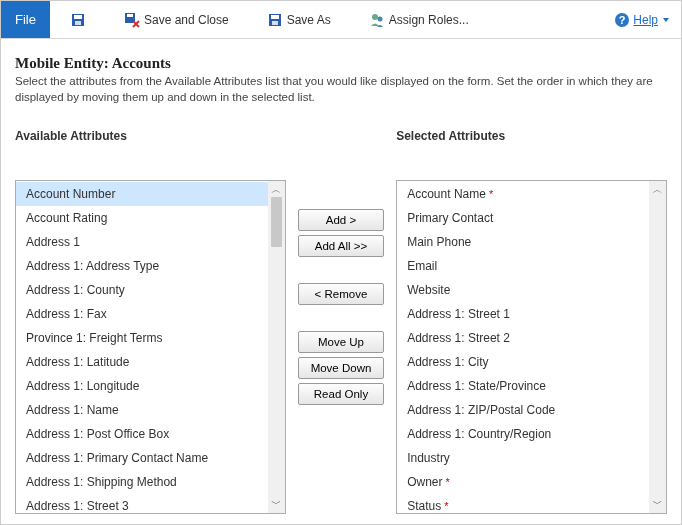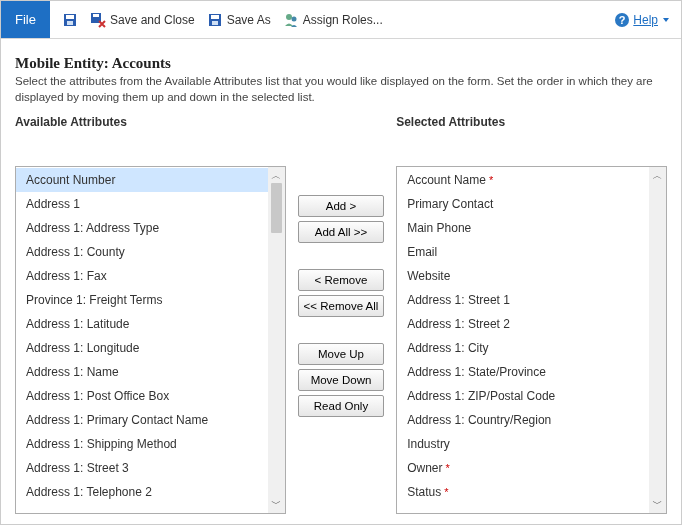--- a/index.html
+++ b/index.html
@@ -35,22 +35,23 @@
     color: #fff;
     padding: 0 14px;
     display: flex;
     align-items: center;
     font-size: 13px;
     cursor: pointer;
   }
   .tb-group {
     display: flex;
     align-items: center;
-    padding-left: 6px;
-    flex: 1;
+    padding-left: 14px;
+    flex: 1;
+    gap: 26px;
   }
   .tb-btn {
     display: flex;
     align-items: center;
     gap: 4px;
     padding: 4px 6px;
     cursor: pointer;
     border-radius: 2px;
   }
   .tb-icon {
@@ -88,21 +89,21 @@
     font-size: 15px;
     font-weight: bold;
     color: #222;
     margin: 4px 0 2px 0;
     font-family: Liberation Serif, serif;
   }
   .page-desc {
     font-size: 11.5px;
     color: #444;
     line-height: 1.35;
-    margin-bottom: 10px;
+    margin-bottom: 24px;
   }
   .columns {
     display: flex;
     flex: 1;
     gap: 0;
     overflow: hidden;
   }
   .col-label {
     font-weight: bold;
     font-size: 12px;
@@ -253,20 +254,23 @@
     <div class="columns">
 
       <div class="col">
         <div class="col-label">Available Attributes</div>
         <div class="listbox">
           <div class="list-inner" id="available-list">
               <div class="list-item selected">
                 <span>Account Number</span>
               </div>
               <div class="list-item">
+                <span>Account Rating</span>
+              </div>
+              <div class="list-item">
                 <span>Address 1</span>
               </div>
               <div class="list-item">
                 <span>Address 1: Address Type</span>
               </div>
               <div class="list-item">
                 <span>Address 1: County</span>
               </div>
               <div class="list-item">
                 <span>Address 1: Fax</span>
@@ -305,21 +309,20 @@
             <span class="scroll-arrow">﹀</span>
           </div>
         </div>
       </div>
 
       <div class="middle">
         <button class="btn"><span>Add &gt;</span></button>
         <button class="btn"><span>Add All &gt;&gt;</span></button>
         <div class="spacer"></div>
         <button class="btn"><span>&lt; Remove</span></button>
-        <button class="btn"><span>&lt;&lt; Remove All</span></button>
         <div class="spacer"></div>
         <button class="btn"><span>Move Up</span></button>
         <button class="btn"><span>Move Down</span></button>
         <button class="btn"><span>Read Only</span></button>
       </div>
 
       <div class="col">
         <div class="col-label">Selected Attributes</div>
         <div class="listbox">
           <div class="list-inner" id="selected-list">

